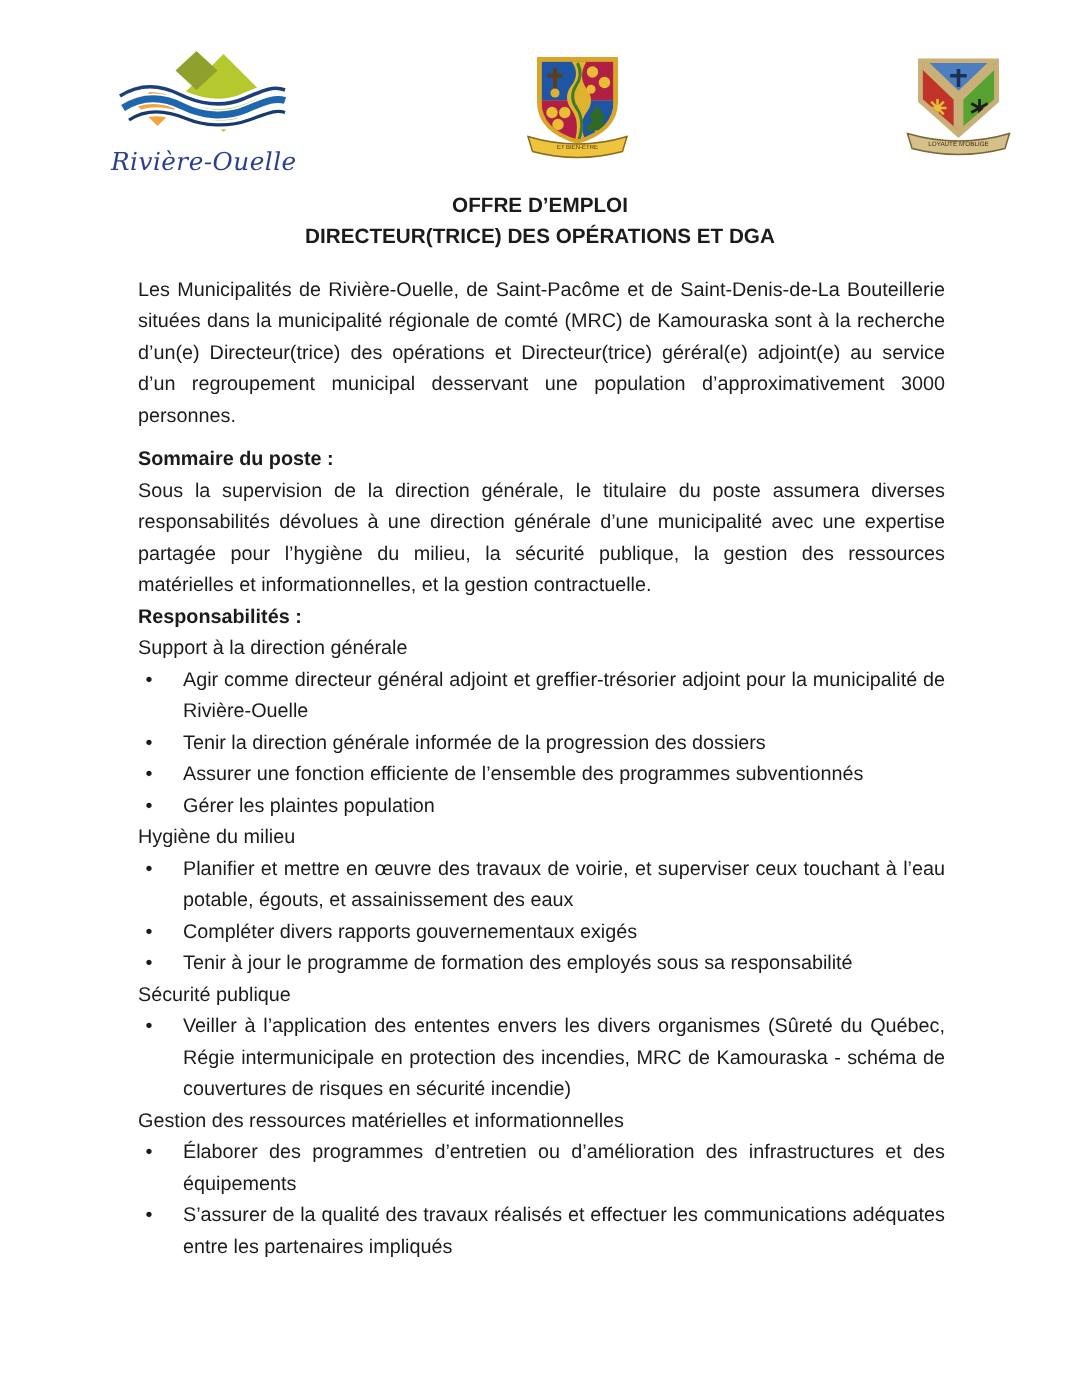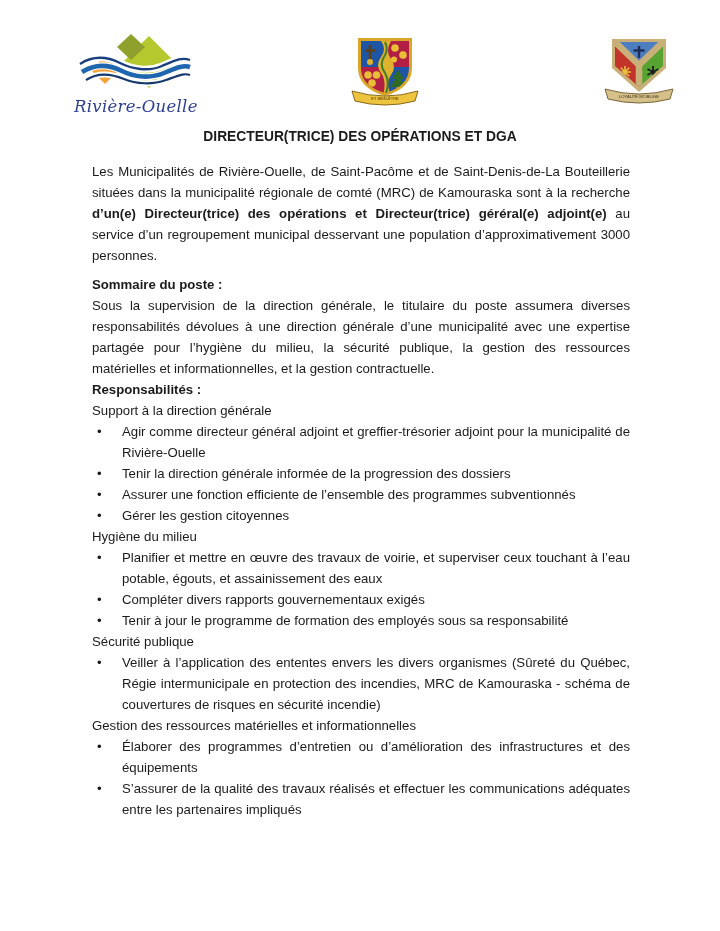--- a/index.html
+++ b/index.html
@@ -47,21 +47,21 @@
   .mt12 { margin-top:12px; }
   .sub {
     font-weight:normal;
     margin:0;
     font-size:inherit;
     text-align:left;
   }
   ul.bullets { list-style:none; margin:0; padding:0; }
   ul.bullets li { position:relative; padding-left:30px; text-align:justify; }
   ul.bullets li::before { content:"\2022"; position:absolute; left:5px; top:0; }
-  .bold { font-weight:bold; }
+  .bold { font-weight:normal; }
 </style>
 </head>
 <body>
 
 <div class="page">
 
   <div class="logos">
 
     <div class="logo-left">
       <svg width="122" height="58" viewBox="0 0 122 58">
@@ -126,38 +126,39 @@
             <path d="M53,30 v12 M47.5,33 l11,6 M58.5,33 l-11,6"></path>
           </g>
         </g>
         <path d="M5,53 Q39,63 73,53 L70,63 Q39,71 8,63 Z" fill="#d6c08a" stroke="#7a6537" stroke-width="1"></path>
         <text x="39" y="61.5" font-size="4.2" text-anchor="middle" fill="#3a2c10">LOYAUTÉ M'OBLIGE</text>
       </svg>
     </div>
   </div>
 
   <div class="title">
+    <div>OFFRE D’EMPLOI</div>
     <div>DIRECTEUR(TRICE) DES OPÉRATIONS ET DGA</div>
   </div>
 
   <div class="content">
 
     <p><span>Les Municipalités de Rivière-Ouelle, de Saint-Pacôme et de Saint-Denis-de-La Bouteillerie situées dans la municipalité régionale de comté (MRC) de Kamouraska sont à la recherche </span><span class="bold">d’un(e) Directeur(trice) des opérations et Directeur(trice) géréral(e) adjoint(e)</span><span> au service d’un regroupement municipal desservant une population d’approximativement 3000 personnes.</span></p>
 
     <div class="h2 mt8">Sommaire du poste :</div>
     <p>Sous la supervision de la direction générale, le titulaire du poste assumera diverses responsabilités dévolues à une direction générale d’une municipalité avec une expertise partagée pour l’hygiène du milieu, la sécurité publique, la gestion des ressources matérielles et informationnelles, et la gestion contractuelle.</p>
 
     <div class="h2">Responsabilités :</div>
 
     <div class="sub">Support à la direction générale</div>
     <ul class="bullets">
       <li>Agir comme directeur général adjoint et greffier-trésorier adjoint pour la municipalité de Rivière-Ouelle</li>
       <li>Tenir la direction générale informée de la progression des dossiers</li>
       <li>Assurer une fonction efficiente de l’ensemble des programmes subventionnés</li>
-      <li>Gérer les gestion citoyennes</li>
+      <li>Gérer les plaintes population</li>
     </ul>
 
     <div class="sub mt12">Hygiène du milieu</div>
     <ul class="bullets">
       <li>Planifier et mettre en œuvre des travaux de voirie, et superviser ceux touchant à l’eau potable, égouts, et assainissement des eaux</li>
       <li>Compléter divers rapports gouvernementaux exigés</li>
       <li>Tenir à jour le programme de formation des employés sous sa responsabilité</li>
     </ul>
 
     <div class="sub mt12">Sécurité publique</div>

